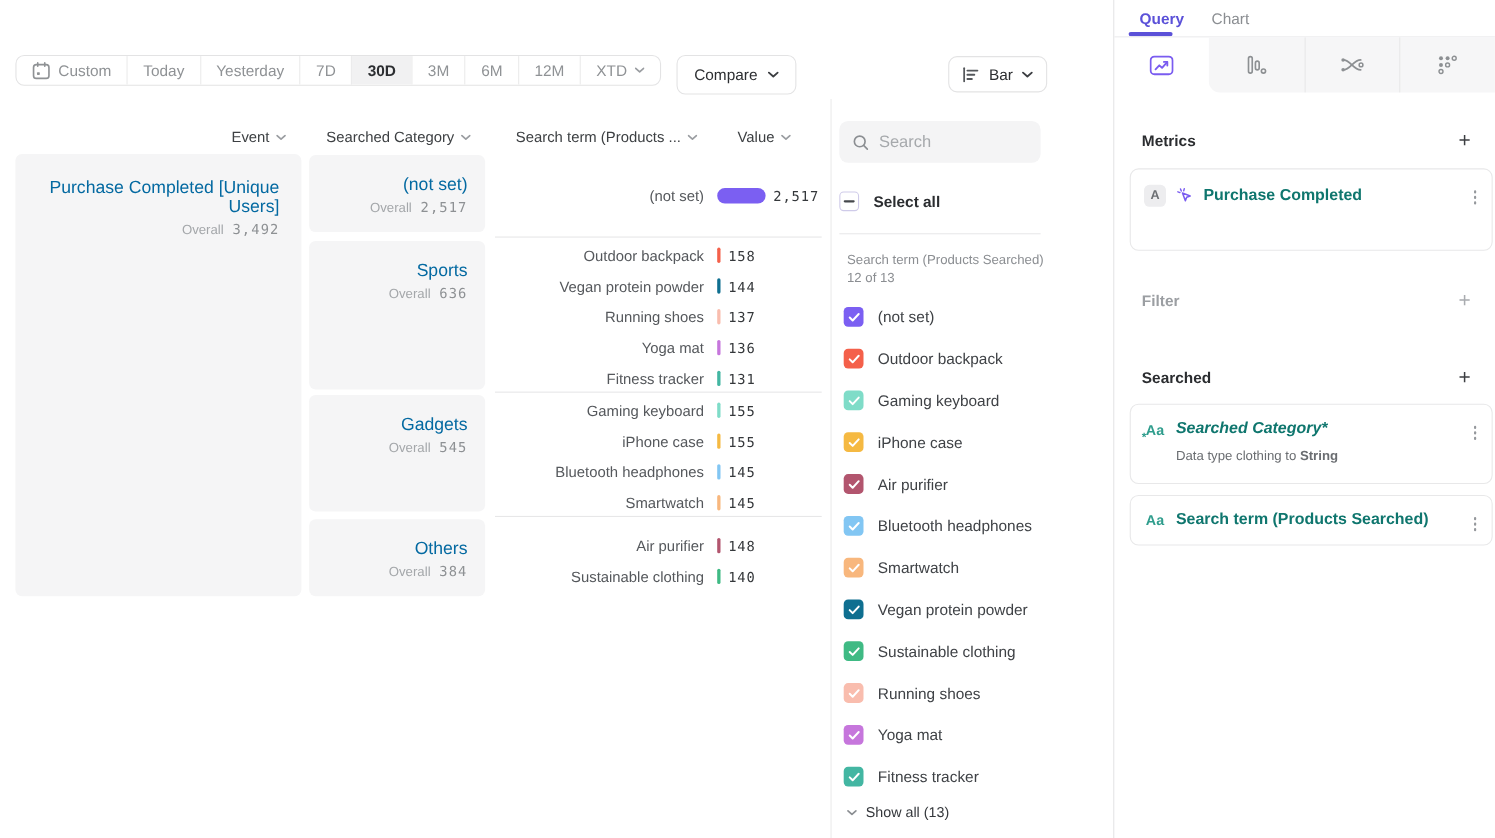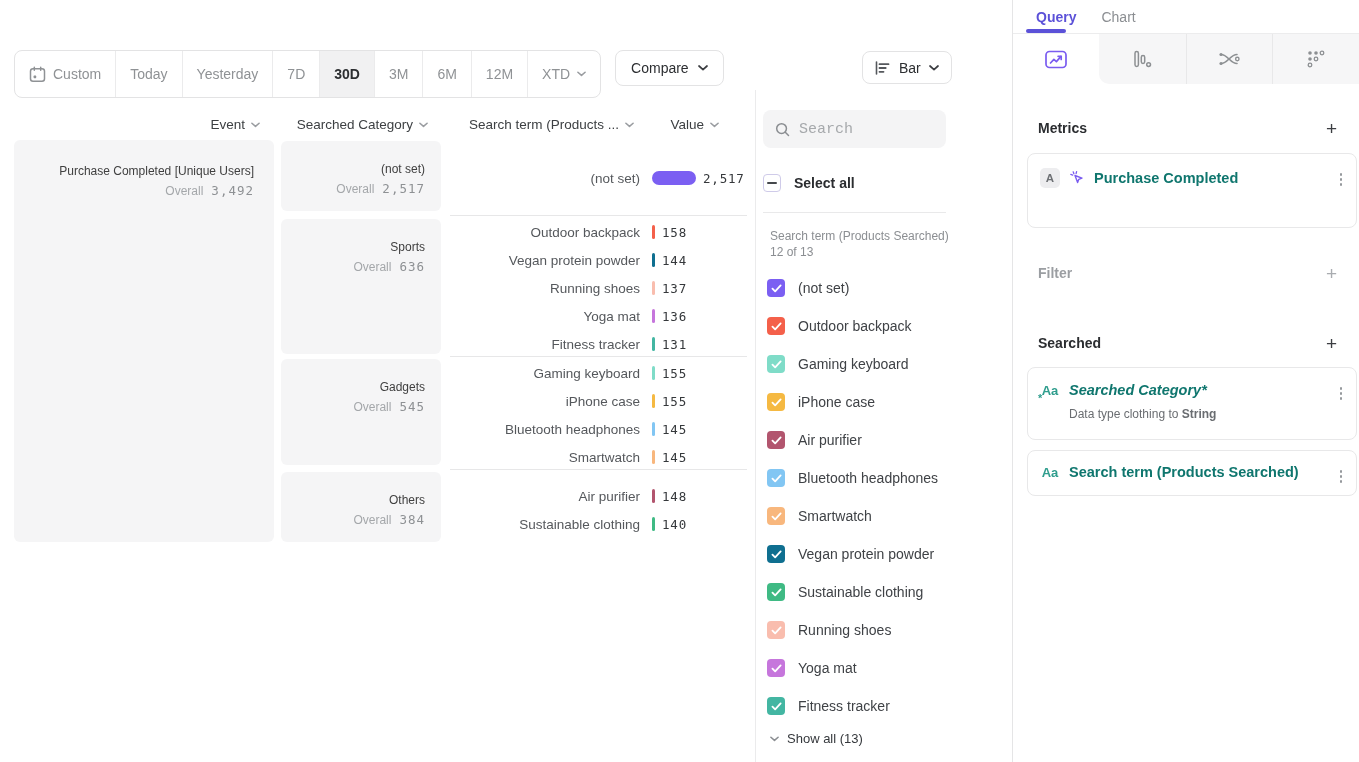--- a/index.html
+++ b/index.html
@@ -1,62 +1,62 @@
 <!DOCTYPE html>
 <html><head>
 <meta charset="utf-8">
 <style>
   * { box-sizing: border-box; margin: 0; padding: 0; }
   html,body { width:1359px; height:762px; background:#fff; overflow:hidden;
     font-family:"Liberation Sans", sans-serif; -webkit-font-smoothing:antialiased; }
 
   
   #toolbar { position:absolute; left:14px; top:50px; display:flex; align-items:stretch; }
-  .seg { display:flex; border:1px solid #e3e3e4; border-radius:8px; height:48px; background:#fff; overflow:hidden; }
+  .seg { display:flex; border:1px solid #e3e3e4; border-radius:8px; height:28px; background:#fff; overflow:hidden; }
   .seg-item { display:flex; align-items:center; gap:7px; padding:0 14px; font-size:14px; color:#8f9295;
     border-left:1px solid #ebebec; cursor:pointer; white-space:nowrap; }
   .seg-item.first { border-left:none; }
   .seg-item.active { background:#f1f1f2; color:#2c2e31; font-weight:700; }
   #compare-btn { margin-left:14px; display:flex; align-items:center; gap:9px; padding:0 15px; height:36px;
     border:1px solid #e3e3e4; border-radius:8px; font-size:14px; color:#2c2e31; font-weight:500; background:#fff; cursor:pointer;}
   #bar-type { position:absolute; left:862px; top:51px; height:33px; display:flex; align-items:center; gap:8px;
     padding:0 12px; border:1px solid #e3e3e4; border-radius:8px; font-size:14px; color:#2c2e31; font-weight:500; background:#fff; cursor:pointer;}
 
   
   .col-header { position:absolute; top:117px; display:flex; justify-content:flex-end; align-items:center; gap:6px;
     font-size:13.5px; color:#3d4043; font-weight:500; }
   #hdr-event    { left:14px;  width:246px; }
   #hdr-category { left:281px; width:147px; }
   #hdr-term     { left:443px; width:191px; }
   #hdr-value    { left:650px; width:69px;  }
 
   
   .gcard { position:absolute; background:#f5f5f6; border-radius:6px; text-align:right; }
   #event-card { left:14px; top:140px; width:260px; height:402px; padding:22px 20px 0 16px; }
-  .cell-name { font-size:12px; color:#404040; line-height:18px; }
+  .cell-name { font-size:16px; color:#0369a1; line-height:18px; }
   .overall-line { margin-top:3px; font-size:12px; color:#a4a7aa; }
   .overall-line .num { font-family:"DejaVu Sans Mono", monospace; letter-spacing:1px; font-size:12.5px; color:#8e9194; margin-left:8px; }
   .cat-card { left:281px; width:160px; padding:19px 16px 0 10px; }
 
   
   .term-group { position:absolute; left:450px; width:297px; }
   .term-group.bordered { border-top:1px solid #e7e7e8; }
   .trow { height:28px; display:flex; align-items:center; }
   .trow-label { width:190px; text-align:right; font-size:13.5px; color:#55585c; white-space:nowrap; }
   .trow-viz { flex:1; display:flex; align-items:center; padding-left:12px; }
   .tbar { height:14px; border-radius:1.5px; flex-shrink:0; }
   .tbar.big { border-radius:7px; }
   .tval { margin-left:7px; font-family:"DejaVu Sans Mono", monospace; letter-spacing:0.8px; font-size:12.5px; color:#35383b; }
 
   
   #vdivider { position:absolute; left:755px; top:90px; width:1px; height:672px; background:#ebebec; }
   #search-box { position:absolute; left:763px; top:110px; width:183px; height:38px; background:#f4f4f5;
     border-radius:8px; display:flex; align-items:center; gap:9px; padding:0 12px; }
   #search-box input { border:none; outline:none; background:transparent; font-size:15px; color:#3d4043; width:120px;
-    font-family:Liberation Mono, monospace; }
+    font-family:Liberation Sans, sans-serif; }
   #search-box input::placeholder { color:#a6a9ac; }
   #select-all { position:absolute; left:763px; top:174px; display:flex; align-items:center; gap:13px; cursor:pointer; }
   .cbx-ind { width:18px; height:18px; border:1px solid #cfcbe9; border-radius:4px; background:#fff;
     display:flex; align-items:center; justify-content:center; }
   .cbx-ind i { display:block; width:10px; height:2px; background:#45484c; border-radius:1px; }
   #select-all span { font-size:14px; color:#2b2d30; font-weight:700; }
   #panel-divider { position:absolute; left:763px; top:212px; width:183px; height:1px; background:#e9e9ea; }
   #list-caption { position:absolute; left:770px; top:228px; width:182px; font-size:12px; line-height:16px; color:#8b8e92; }
   #checklist { position:absolute; left:767px; top:269px; }
   .chk-item { height:38px; display:flex; align-items:center; gap:13px; cursor:pointer; }

